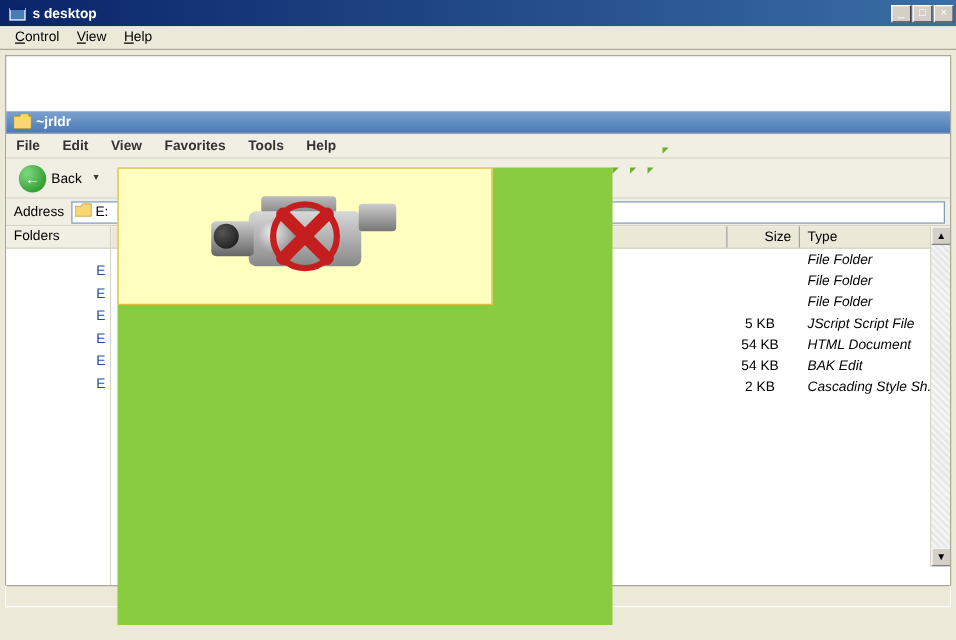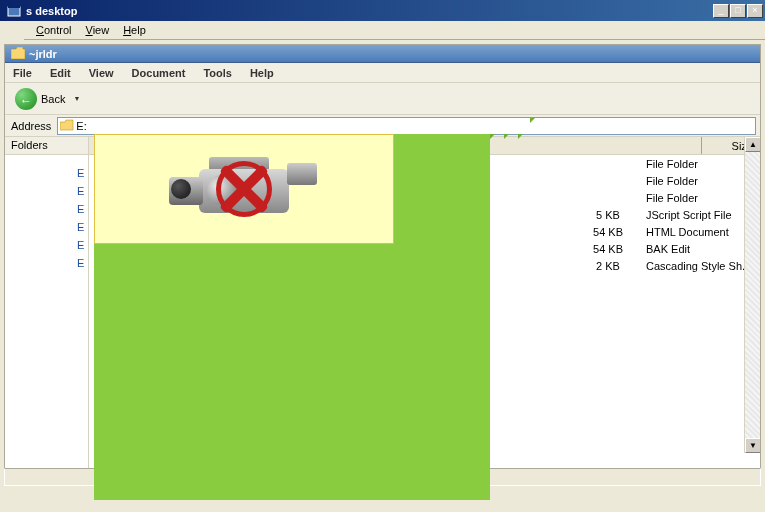--- a/index.html
+++ b/index.html
@@ -2,26 +2,26 @@
 <html><head>
 <meta charset="utf-8">
 <style>
   * { margin: 0; padding: 0; box-sizing: border-box; font-family: Tahoma, sans-serif; font-size: 11px; }
   body { background: #ece9d8; width: 765px; height: 512px; overflow: hidden; }
   .title-bar { height: 21px; background: linear-gradient(to right, #0a246a, #3a6ea5); color: #fff; display: flex; align-items: center; padding: 0 2px; }
   .title-bar .sys-icon { width: 16px; height: 16px; margin: 0 4px; display:flex; align-items:center; justify-content:center;}
   .title-bar .title-text { font-weight: bold; flex: 1; }
   .win-btns { display: flex; gap: 1px; }
   .win-btn { width: 16px; height: 14px; background: #d4d0c8; border: 1px solid #fff; border-right-color:#404040; border-bottom-color:#404040; display:flex; align-items:center; justify-content:center; font-size:9px; line-height:1; cursor:pointer;}
-  .outer-menu { height: 19px; background: #ece9d8; display:flex; align-items:center; padding: 0 6px; gap: 2px; border-bottom:1px solid #aca899;margin-left:24px;}
+  .outer-menu { height: 19px; background: #ece9d8; display:flex; align-items:center; padding: 0 6px; gap: 2px; border-bottom:1px solid #aca899;}
   .outer-menu span { padding: 2px 6px; cursor:pointer; }
   .outer-menu span u { text-decoration: underline; }
   .main-area { position: relative; height: calc(512px - 21px - 19px - 22px); background:#ece9d8; padding: 4px; }
   .inner-window { position:absolute; left:4px; top:4px; right:4px; height: 442px; border:1px solid #aca899; background:#fff; display:flex; flex-direction:column;}
-  .inner-title { height:18px; background: linear-gradient(to bottom,#7ba2ce,#4a7bb8); color:#fff; display:flex; align-items:center; padding:0 6px; font-weight:bold; border-bottom:1px solid #3c5a8a;}
+  .inner-title { height:18px; background: linear-gradient(to bottom,#7ba2ce,#4a7bb8); color:#fff; display:flex; align-items:center; padding:0 6px; font-weight:bold; border-bottom:1px solid #3c5a8a;margin-top:44px;}
   .inner-title .folder-icon { width:14px; height:14px; margin-right:4px;}
   .explorer-menu { height:20px; background:#f1eee4; border-bottom:1px solid #d6d2c2; display:flex; align-items:center; padding:0 8px; gap:18px; color:#333;}
   .explorer-menu span { cursor:pointer;font-weight:bold; }
   .toolbar { height:32px; background:#f1eee4; border-bottom:1px solid #d6d2c2; display:flex; align-items:center; padding:0 6px; gap:4px;}
   .back-btn { display:flex; align-items:center; gap:4px; cursor:pointer; padding:2px 4px;}
   .back-circle { width:22px; height:22px; border-radius:50%; background:radial-gradient(circle at 30% 30%, #7fd87f, #1a8a1a); display:flex; align-items:center; justify-content:center;}
   .back-arrow { color:#fff; font-weight:bold; font-size:12px;}
   .dropdown-arrow { font-size:7px; color:#333; margin-left:4px;}
   .address-bar { height:22px; background:#f1eee4; border-bottom:1px solid #d6d2c2; display:flex; align-items:center; padding:0 4px; gap:4px;}
   .address-label { padding:0 2px;}
@@ -32,21 +32,21 @@
   .file-pane { flex:1; background:#fff; position:relative;}
   .list-header { height:18px; background:#ebe8d7; border-bottom:1px solid #d6d2c2; display:flex;}
   .col { border-right:1px solid #a3a3a3; padding:2px 6px; display:flex; align-items:center;}
   .col-name { flex:1; }
   .col-size { width:58px; justify-content:flex-end;}
   .col-type { width:120px;}
   .file-rows { }
   .file-row { height:17px; display:flex; align-items:center;}
   .file-row .c-name { flex:1; padding-left:6px;}
   .file-row .c-size { width:58px; text-align:center; padding-right:6px;}
-  .file-row .c-type { width:120px; padding-left:6px; white-space:nowrap; overflow:hidden; text-overflow:ellipsis;}
+  .file-row .c-type { width:120px; padding-left:6px; white-space:nowrap; overflow:hidden; text-overflow:ellipsis;font-style:italic;}
   .scrollbar-h { height:16px; background:#ece9d8; border-top:1px solid #d6d2c2; display:flex; align-items:center;}
   .scroll-btn { width:16px; height:15px; background:#d4d0c8; border:1px solid #fff; border-right-color:#808080; border-bottom-color:#808080; display:flex; align-items:center; justify-content:center; font-size:8px; cursor:pointer;}
   .scroll-track { flex:1; height:15px; background:repeating-linear-gradient(45deg,#e8e8e8,#e8e8e8 2px,#f4f4f4 2px,#f4f4f4 4px);}
   .scrollbar-v { position:absolute; right:0; top:0; bottom:16px; width:16px; background:#ece9d8; border-left:1px solid #d6d2c2; display:flex; flex-direction:column;}
   .scroll-track-v { flex:1; background:repeating-linear-gradient(45deg,#e8e8e8,#e8e8e8 2px,#f4f4f4 2px,#f4f4f4 4px);}
   .status-bar { position:absolute; left:4px; right:4px; bottom:4px; height:18px; background:#ece9d8; border:1px solid #fff; border-top-color:#aca899;}
   .green-overlay { position:absolute; left:94px; top:94px; width:396px; height:366px; background:#89cc40; z-index:5;}
   .yellow-overlay { position:absolute; left:94px; top:94px; width:300px; height:110px; background:#ffffc0; border:1px solid #e0c040; z-index:6; display:flex; align-items:center; justify-content:center;}
   .corner { position:absolute; width:6px; height:6px; }
   .corner::before { content:''; position:absolute; width:0; height:0; border-left:5px solid #6db030; border-bottom:5px solid transparent;}
@@ -97,21 +97,21 @@
             <path d="M0 2 L5 2 L6 0 L12 0 L12 2 L14 2 L14 12 L0 12 Z" fill="#f7d673" stroke="#b8860b" stroke-width="0.5"></path>
           </svg>
       </span>
       <span>~jrldr</span>
     </div>
 
     <div class="explorer-menu">
       <span>File</span>
       <span>Edit</span>
       <span>View</span>
-      <span>Document</span>
+      <span>Favorites</span>
       <span>Tools</span>
       <span>Help</span>
     </div>
 
     <div class="toolbar">
       <div class="back-btn">
         <div class="back-circle">
             <span class="back-arrow">←</span>
           </div>
         <span>Back</span>
@@ -141,20 +141,21 @@
           <span class="folder-letter" style="left:72px; top:66px;">E</span>
           <span class="folder-letter" style="left:72px; top:84px;">E</span>
           <span class="folder-letter" style="left:72px; top:102px;">E</span>
         </div>
       </div>
 
       <div class="file-pane">
         <div class="list-header">
           <div class="col col-name"></div>
           <div class="col col-size">Size</div>
+          <div class="col col-type">Type</div>
         </div>
         <div class="file-rows">
           <div class="file-row">
               <div class="c-name"></div>
               <div class="c-size"></div>
               <div class="c-type">File Folder</div>
             </div>
           <div class="file-row">
               <div class="c-name"></div>
               <div class="c-size"></div>

